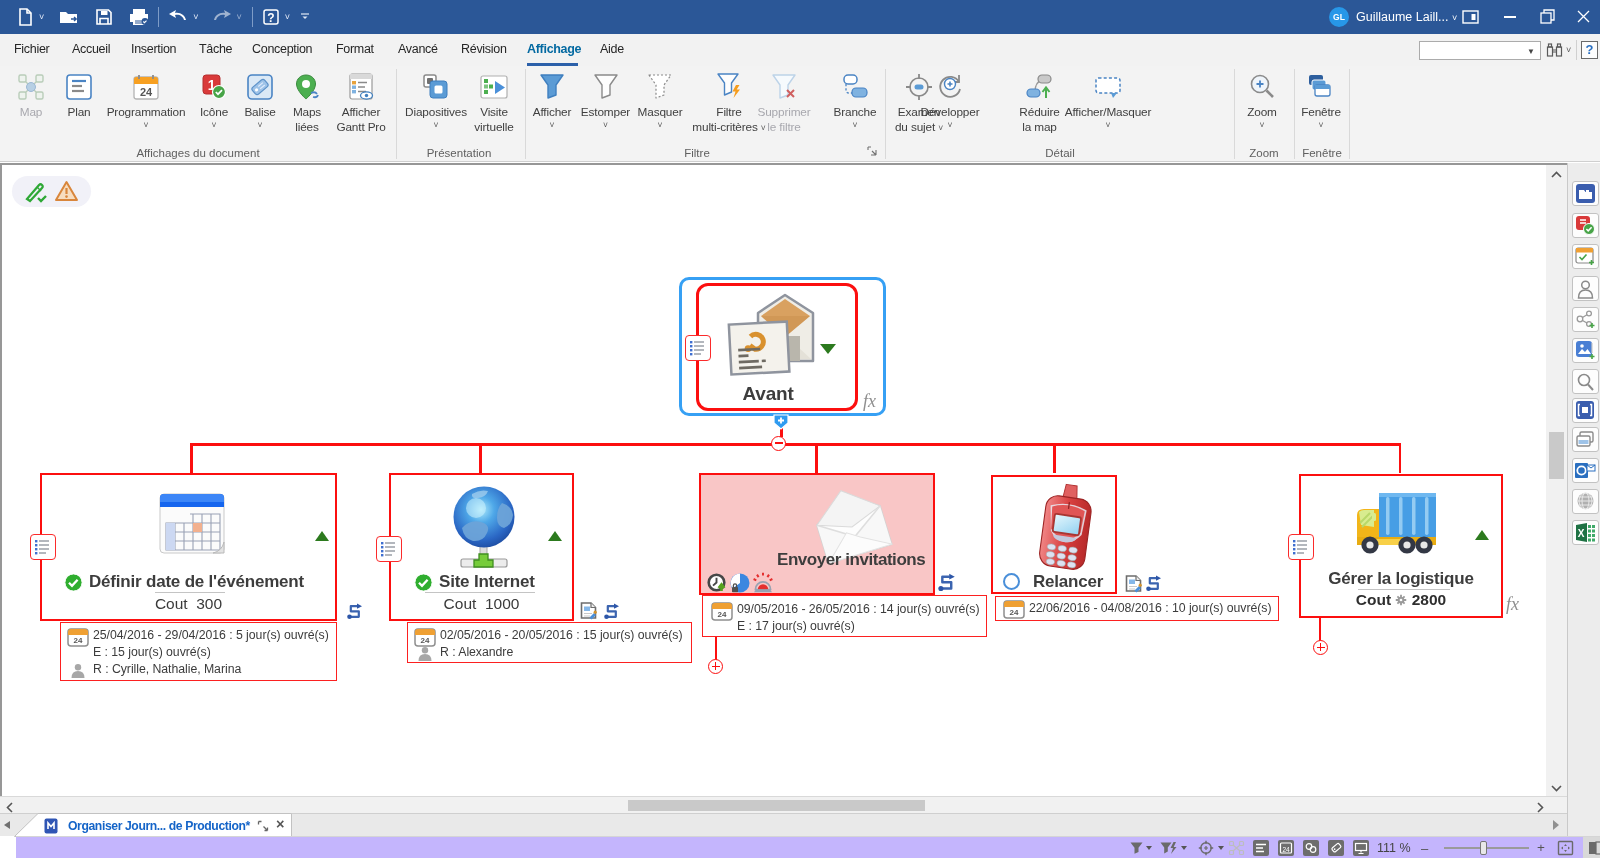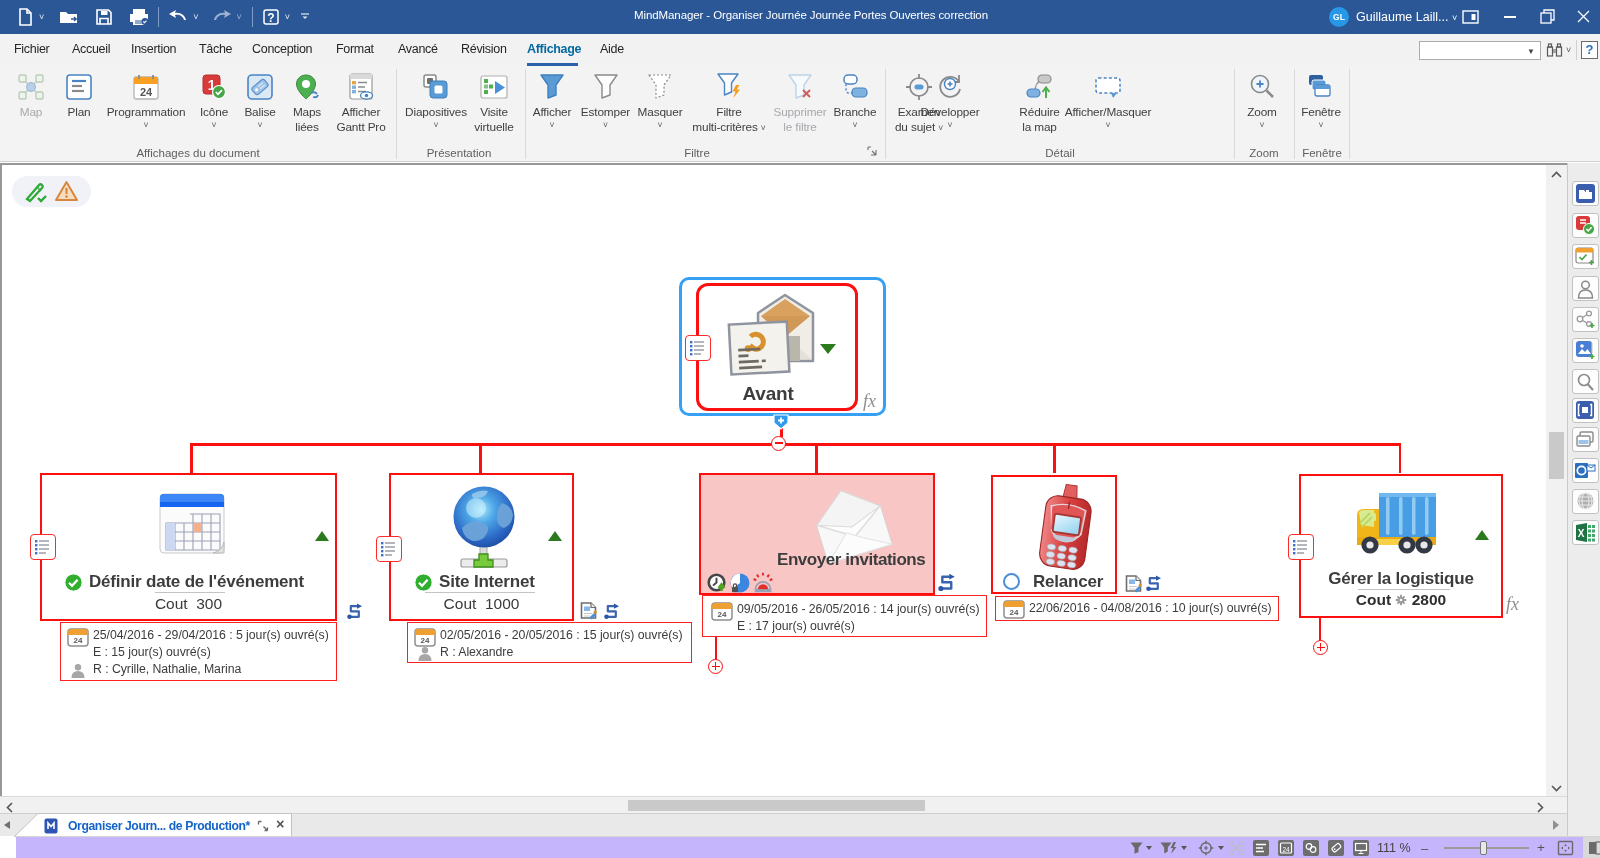--- a/index.html
+++ b/index.html
@@ -91,21 +91,20 @@
           <rect x="4" y="4" width="14" height="14" rx="2" fill="none" stroke="#fff" stroke-width="1.5"></rect>
           <text x="11" y="15.5" font-size="12" font-weight="bold" fill="#fff" text-anchor="middle" font-family="Liberation Sans">?</text>
         </svg>
       <span class="carW">˅</span>
       <span style="width:6px"></span>
       <svg width="12" height="12" viewBox="0 0 12 12">
           <path d="M2 3h8" stroke="#dfe8f5" stroke-width="1.2"></path>
           <path d="M3.5 6.5L6 9l2.5-2.5" fill="#dfe8f5" stroke="none" transform="translate(0,-1)"></path>
         </svg>
     </div>
-    <div class="abs ttl">MindManager - Organiser Journée Journée Portes Ouvertes correction</div>
     <div class="abs" style="left:1329px; top:7px; width:20px; height:20px; border-radius:50%; background:#2797e8;"></div>
     <div class="abs" style="left:1329px; top:7px; width:20px; height:20px; text-align:center; font-size:8.5px; font-weight:bold; color:#fff; line-height:20px;">GL</div>
     <div class="abs" style="left:1356px; top:10px; font-size:12.5px; color:#fff;">Guillaume Laill... <span style="font-size:9px;">˅</span></div>
     <svg class="abs" style="left:1462px; top:9px;" width="17" height="16" viewBox="0 0 17 16">
         <rect x="1" y="2" width="15" height="12" fill="none" stroke="#fff" stroke-width="1.4"></rect>
         <rect x="9.5" y="5" width="4" height="6" fill="#fff"></rect>
       </svg>
     <div class="abs" style="left:1504px; top:16px; width:12px; height:1.8px; background:#fff;"></div>
     <svg class="abs" style="left:1540px; top:9px;" width="15" height="15" viewBox="0 0 15 15">
         <rect x="1" y="4" width="10" height="10" fill="none" stroke="#fff" stroke-width="1.3"></rect>
@@ -267,21 +266,21 @@
       <div class="lbl">Masquer</div>
       <div class="car">˅</div>
     </div>
     <div class="rbtn" style="left:684px; width:90px;">
       <div class="ic"><svg width="30" height="30" viewBox="0 0 30 30">
             <path d="M4 2 H24 L17.5 11 V20 L10.5 23 V11 Z" fill="#fdfdfd" stroke="#4a84c4" stroke-width="1.4" stroke-linejoin="round"></path>
             <path d="M22 13 L18.5 19.5 H21.5 L19.5 26 L26 17.5 H22.7 L25.5 13 Z" fill="#f59d1e"></path>
           </svg></div>
       <div class="lbl">Filtre<br>multi-critères <span class="car" style="display:inline">˅</span></div>
     </div>
-    <div class="rbtn disab" style="left:765px; width:70px;">
+    <div class="rbtn disab" style="left:749px; width:70px;">
       <div class="ic"><svg width="30" height="30" viewBox="0 0 30 30">
             <path d="M4 3 H26 L19 13 V23 L11 26 V13 Z" fill="#f6fafd" stroke="#bdd3e8" stroke-width="1.4" stroke-linejoin="round"></path>
             <path d="M18 18l7 7M25 18l-7 7" stroke="#cf5f5f" stroke-width="2"></path>
           </svg></div>
       <div class="lbl">Supprimer<br>le filtre</div>
     </div>
     <div class="rbtn" style="left:830px; width:50px;">
       <div class="ic"><svg width="30" height="30" viewBox="0 0 30 30">
             <rect x="4" y="3" width="13" height="9" rx="4" fill="#fff" stroke="#4a84c4" stroke-width="1.5"></rect>
             <rect x="12" y="16" width="15" height="9" rx="4" fill="#7fb2e0" stroke="#4a84c4" stroke-width="1.2"></rect>

